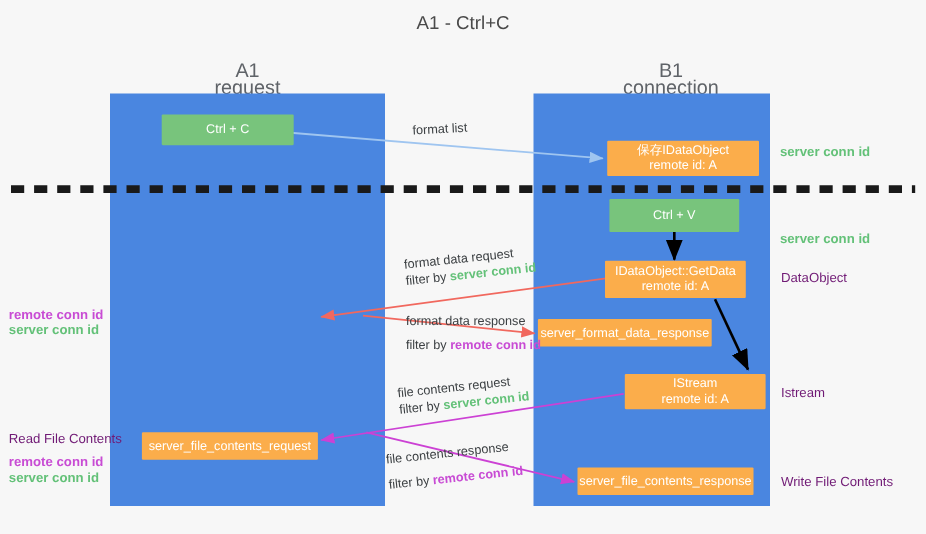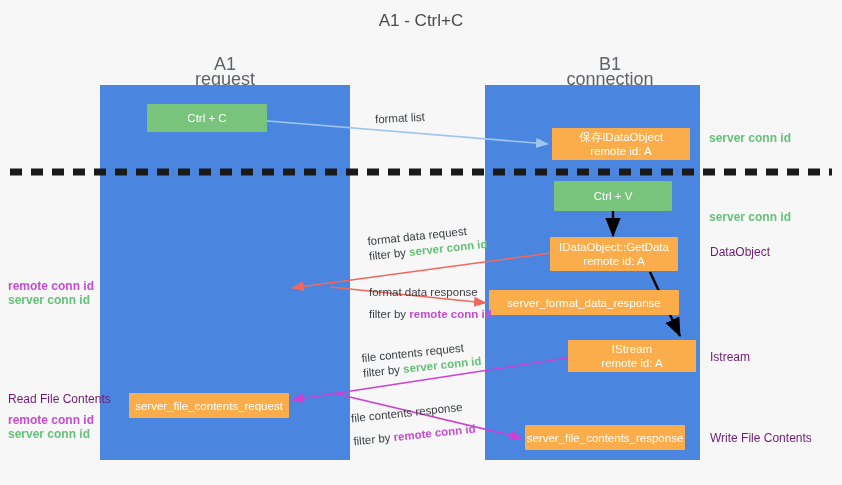--- a/index.html
+++ b/index.html
@@ -155,21 +155,21 @@
   <div class="abs node green" style="left:554px; top:181px; width:118px; height:30px;">
     <span>Ctrl + V</span>
   </div>
 
   <div class="abs node orange" style="left:550px; top:237px; width:128px; height:34px;">
     <span>IDataObject::GetData</span>
     <span class="l2">remote id: A</span>
   </div>
 
 
-  <div class="abs node orange" style="left:489px; top:290px; width:190px; height:25px;">
+  <div class="abs node orange" style="left:489px; top:290px; width:158px; height:25px;">
     <span>server_format_data_response</span>
   </div>
 
   <div class="abs node orange" style="left:568px; top:340px; width:128px; height:32px;">
     <span>IStream</span>
     <span class="l2">remote id: A</span>
   </div>
 
   <div class="abs node orange" style="left:129px; top:393px; width:160px; height:25px;">
     <span>server_file_contents_request</span>

